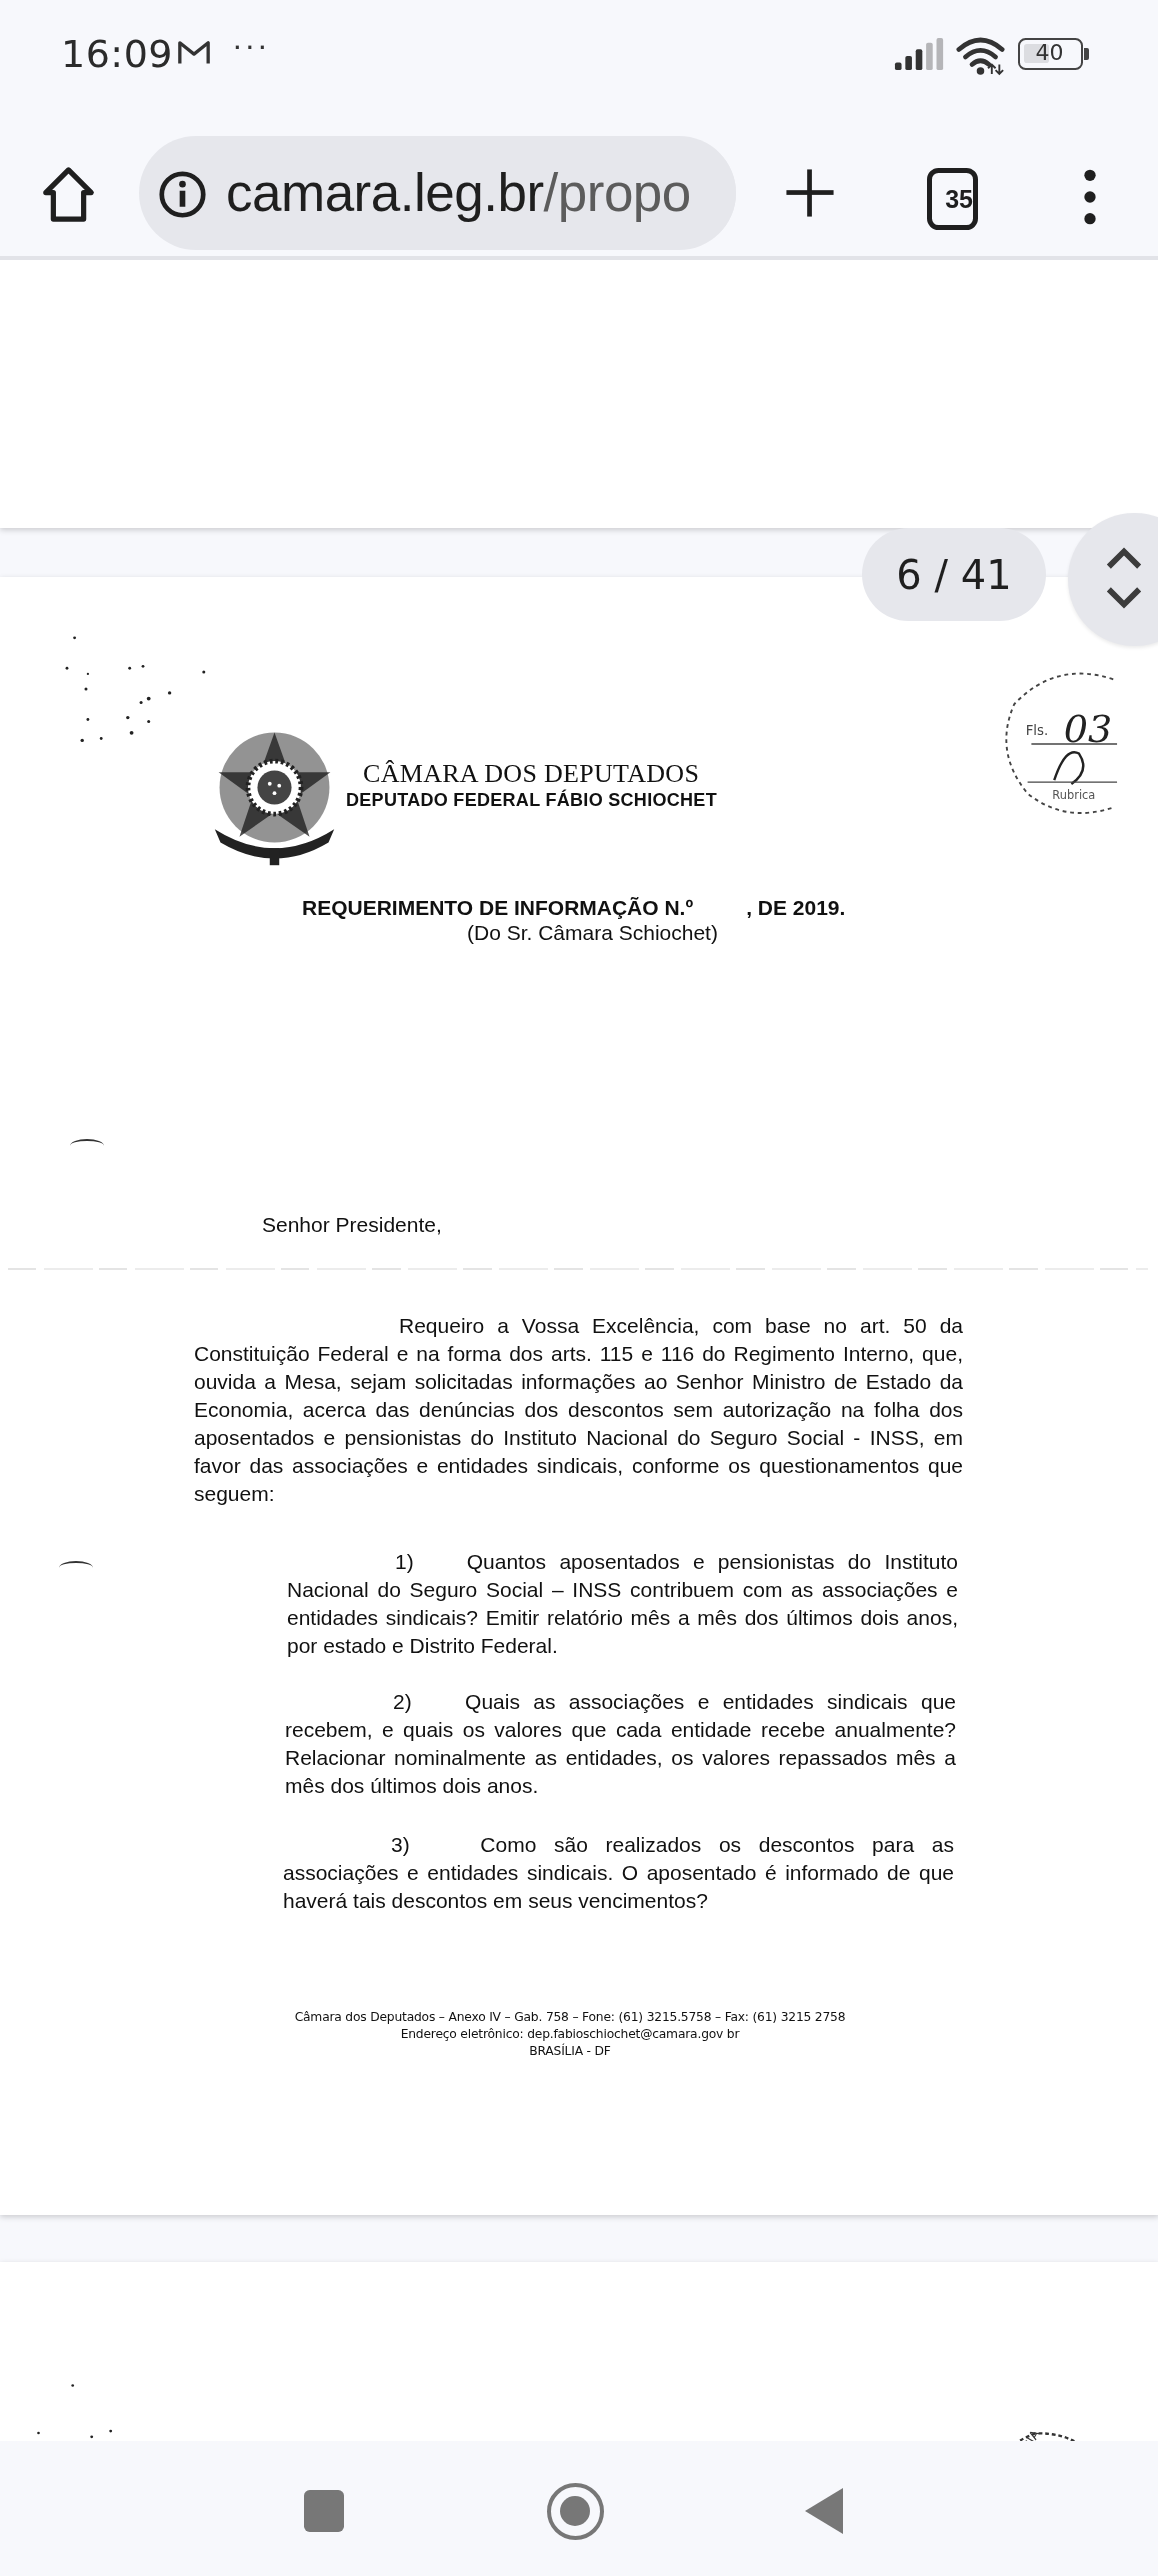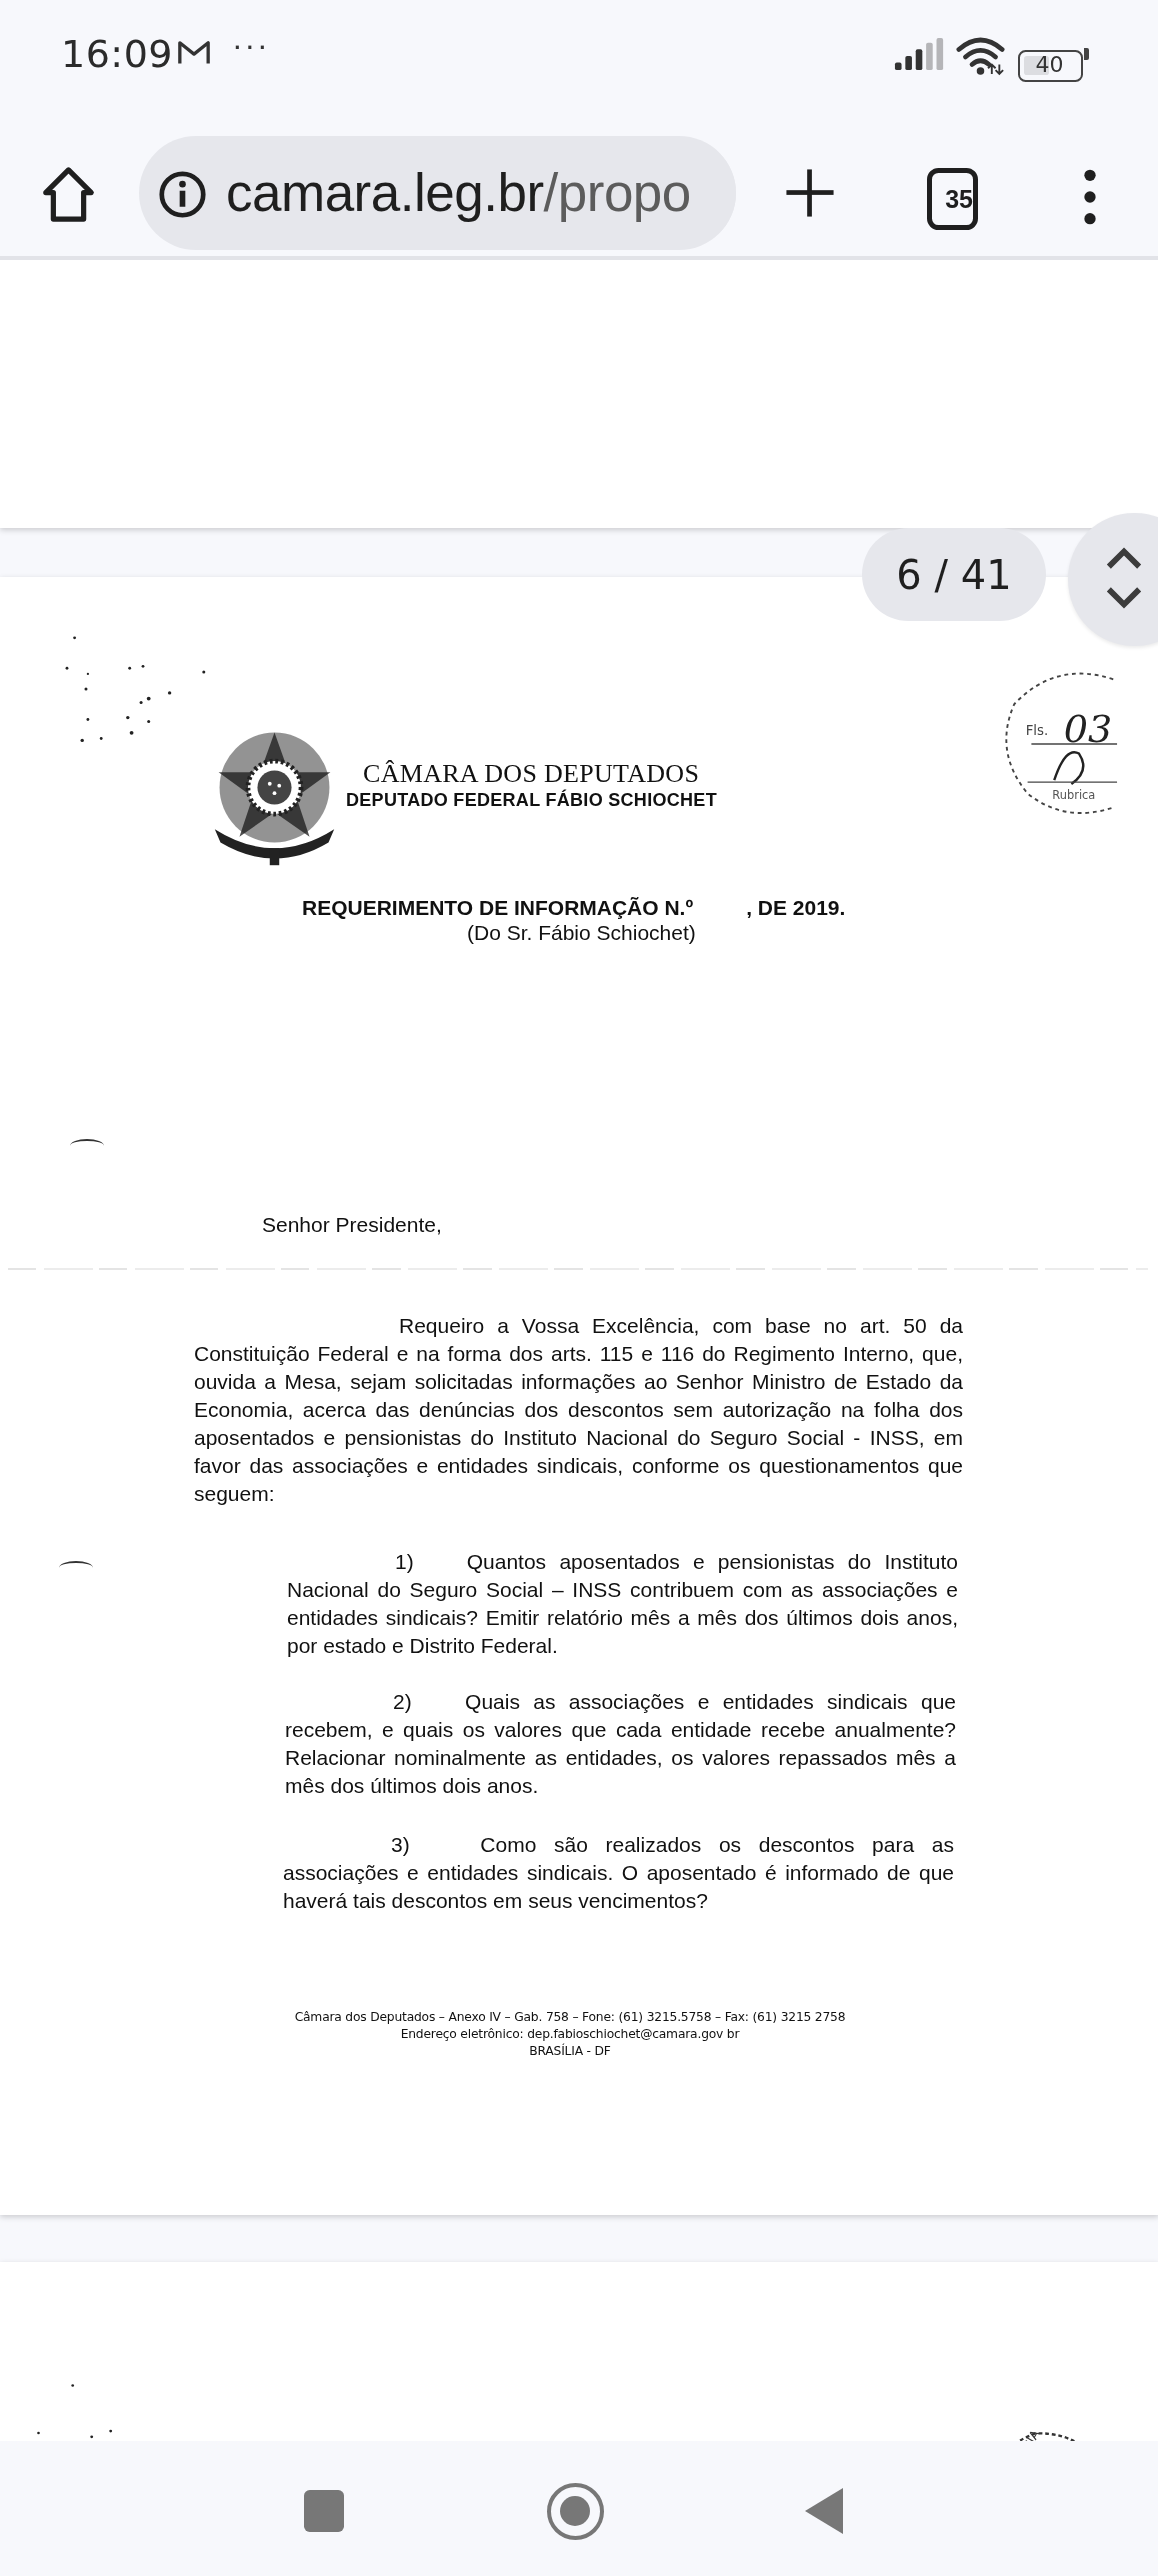--- a/index.html
+++ b/index.html
@@ -7,21 +7,21 @@
   body { position: relative; font-family: "Liberation Sans", sans-serif; color: #1f1f1f; }
 
   
   .status-bar { position: absolute; top: 0; left: 0; width: 1159px; height: 112px; background: #f7f8fc; }
   .status-time { position: absolute; left: 61px; top: 32px; font-size: 38px; color: #2b2b2b; letter-spacing: 0.5px; font-family: "DejaVu Sans", sans-serif; }
   .status-gmail { position: absolute; left: 177px; top: 38px; width: 34px; height: 28.5px; }
   .status-dots { position: absolute; left: 232px; top: 26.6px; font-size: 32px; color: #333; letter-spacing: 1.9px; }
   .status-signal { position: absolute; left: 893px; top: 38px; width: 53px; height: 34px; }
   .status-wifi { position: absolute; left: 956px; top: 36px; width: 49px; height: 40px; }
   .status-battery { position: absolute; left: 1018px; top: 38px; width: 72px; height: 34px; }
-  .battery-body { position: absolute; left: 0; top: 0; width: 65px; height: 32px; border: 2.8px solid #444; border-radius: 7.6px; margin-top: 12px; }
+  .battery-body { position: absolute; left: 0; top: 0; width: 65px; height: 32px; border: 2.8px solid #444; border-radius: 7.6px; }
   .battery-fill { position: absolute; left: 3.8px; top: 3.8px; width: 25px; height: 19px; background: #dcdde1; border-radius: 2.8px; }
   .battery-text { position: absolute; left: 0; top: 0; width: 59px; height: 26.6px; font-size: 22px; line-height: 26.6px; text-align: center; color: #333; font-family: "DejaVu Sans", sans-serif; }
   .battery-tip { position: absolute; left: 66px; top: 10.4px; width: 4.7px; height: 11.4px; background: #444; border-radius: 0 1.9px 1.9px 0; }
 
   
   .toolbar { position: absolute; top: 128px; left: 0; width: 1159px; height: 144px; background: #f7f8fc; }
   .home-btn { position: absolute; left: 36px; top: 34px; width: 65px; height: 65px; display: flex; align-items: center; justify-content: center; }
   .omnibox { position: absolute; left: 139px; top: 7.6px; width: 597px; height: 114px; border-radius: 57px; background: #e6e7ec; overflow: hidden; }
   .info-icon { position: absolute; left: 19px; top: 34px; width: 49px; height: 49px; }
   .url-text { position: absolute; left: 87px; top: 26.6px; font-size: 53px; color: #1f1f1f; white-space: nowrap; letter-spacing: -0.5px; }
@@ -200,21 +200,21 @@
         <path d="M120 14 Q60 -6 16 40 Q-6 90 30 134 Q70 166 122 148" fill="none" stroke="#444" stroke-width="2" stroke-dasharray="4 4"></path>
         <text x="28" y="72" font-size="14" fill="#444" font-family="DejaVu Sans, sans-serif">Fls.</text>
         <text x="68" y="80" font-size="40" fill="#222" font-family="DejaVu Serif, serif" font-style="italic">03</text>
         <path d="M58 120 Q70 84 84 92 Q96 110 76 124" fill="none" stroke="#222" stroke-width="2.5"></path>
         <line x1="34" y1="82" x2="124" y2="82" stroke="#444" stroke-width="1.5"></line>
         <line x1="30" y1="122" x2="124" y2="122" stroke="#444" stroke-width="1.5"></line>
         <text x="56" y="140" font-size="12" fill="#555" font-family="DejaVu Sans, sans-serif">Rubrica</text>
       </svg>
 
       <div class="req-title"><span>REQUERIMENTO DE INFORMAÇÃO N.º</span><span class="req-year">, DE 2019.</span></div>
-      <div class="req-author">(Do Sr. Fábio Schiochet)</div>
+      <div class="req-author">(Do Sr. Câmara Schiochet)</div>
 
 
       <div class="arc arc1"></div>
       <div class="arc arc2"></div>
 
       <div class="salutation">Senhor Presidente,</div>
       <div class="scan-line"></div>
 
       <div class="body-par">Requeiro a Vossa Excelência, com base no art. 50 da Constituição Federal e na forma dos arts. 115 e 116 do Regimento Interno, que, ouvida a Mesa, sejam solicitadas informações ao Senhor Ministro de Estado da Economia, acerca das denúncias dos descontos sem autorização na folha dos aposentados e pensionistas do Instituto Nacional do Seguro Social - INSS, em favor das associações e entidades sindicais, conforme os questionamentos que seguem:</div>
 

